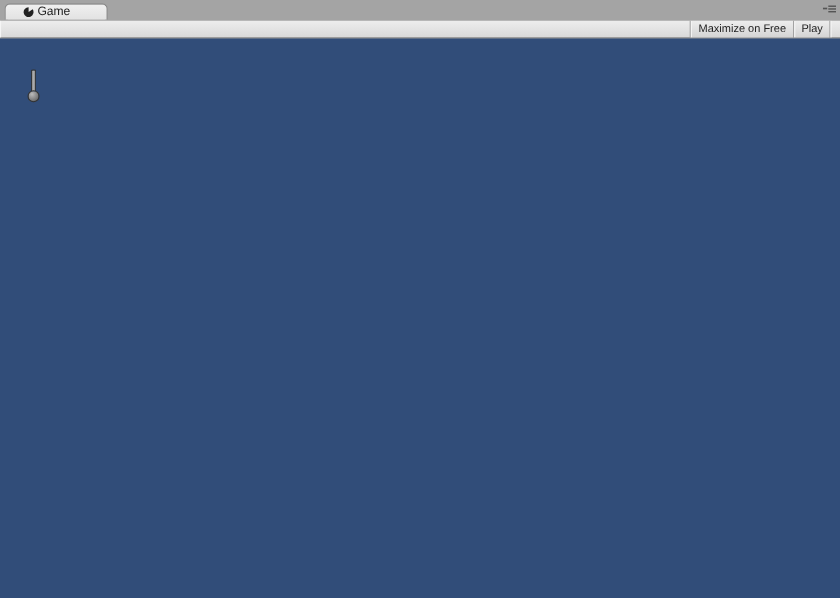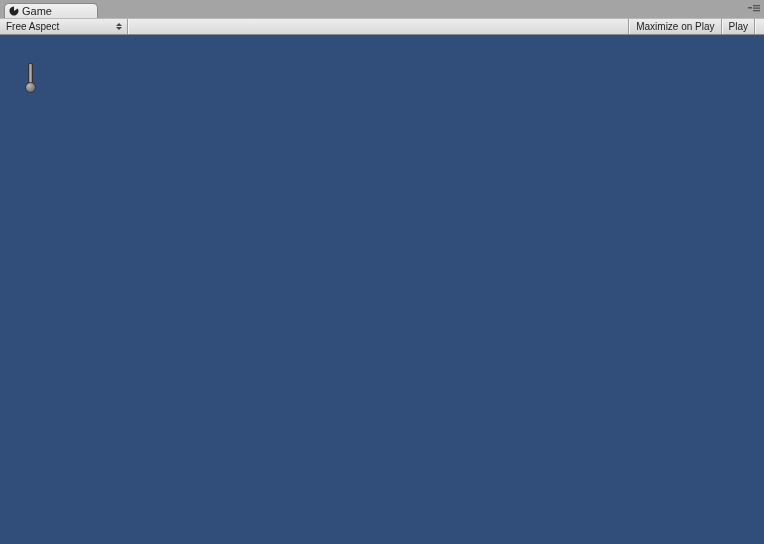--- a/index.html
+++ b/index.html
@@ -28,21 +28,21 @@
       width: 94px;
       background: linear-gradient(to bottom, #f0f0f0 0%, #e2e2e2 100%);
       border: 1px solid #888;
       border-bottom: none;
       border-top-left-radius: 5px;
       border-top-right-radius: 5px;
       font-size: 11px;
       color: #222;
       display: flex;
       align-items: center;
-      padding-left: 4px;
+      padding-left: 16px;
       gap: 3px;
     }
     .tab-icon {
       display: inline-flex;
       align-items: center;
       justify-content: center;
     }
     .title-bar-right {
       position: absolute;
       right: 4px;
@@ -161,30 +161,23 @@
     <svg width="12" height="8" viewBox="0 0 12 8">
       <rect x="0" y="3" width="4" height="1.5" fill="#555"></rect>
       <rect x="5" y="1" width="7" height="1.3" fill="#555"></rect>
       <rect x="5" y="3.5" width="7" height="1.3" fill="#555"></rect>
       <rect x="5" y="6" width="7" height="1.3" fill="#555"></rect>
     </svg>
   </div>
 </div>
 
 <div class="toolbar">
-  <div class="aspect-dropdown">
-    <span>Free Aspect</span>
-    <span class="dropdown-arrows">
-      <span class="arrow-up"></span>
-      <span class="arrow-down"></span>
-    </span>
-  </div>
   <div class="toolbar-spacer"></div>
   <div class="toolbar-btn">
-    <span>Maximize on Play</span>
+    <span>Maximize on Free</span>
   </div>
   <div class="toolbar-btn">
     <span>Play</span>
   </div>
   <div class="toolbar-end"></div>
 </div>
 
 <div class="game-view">
   <div class="thermometer">
     <div class="thermo-tube"></div>

